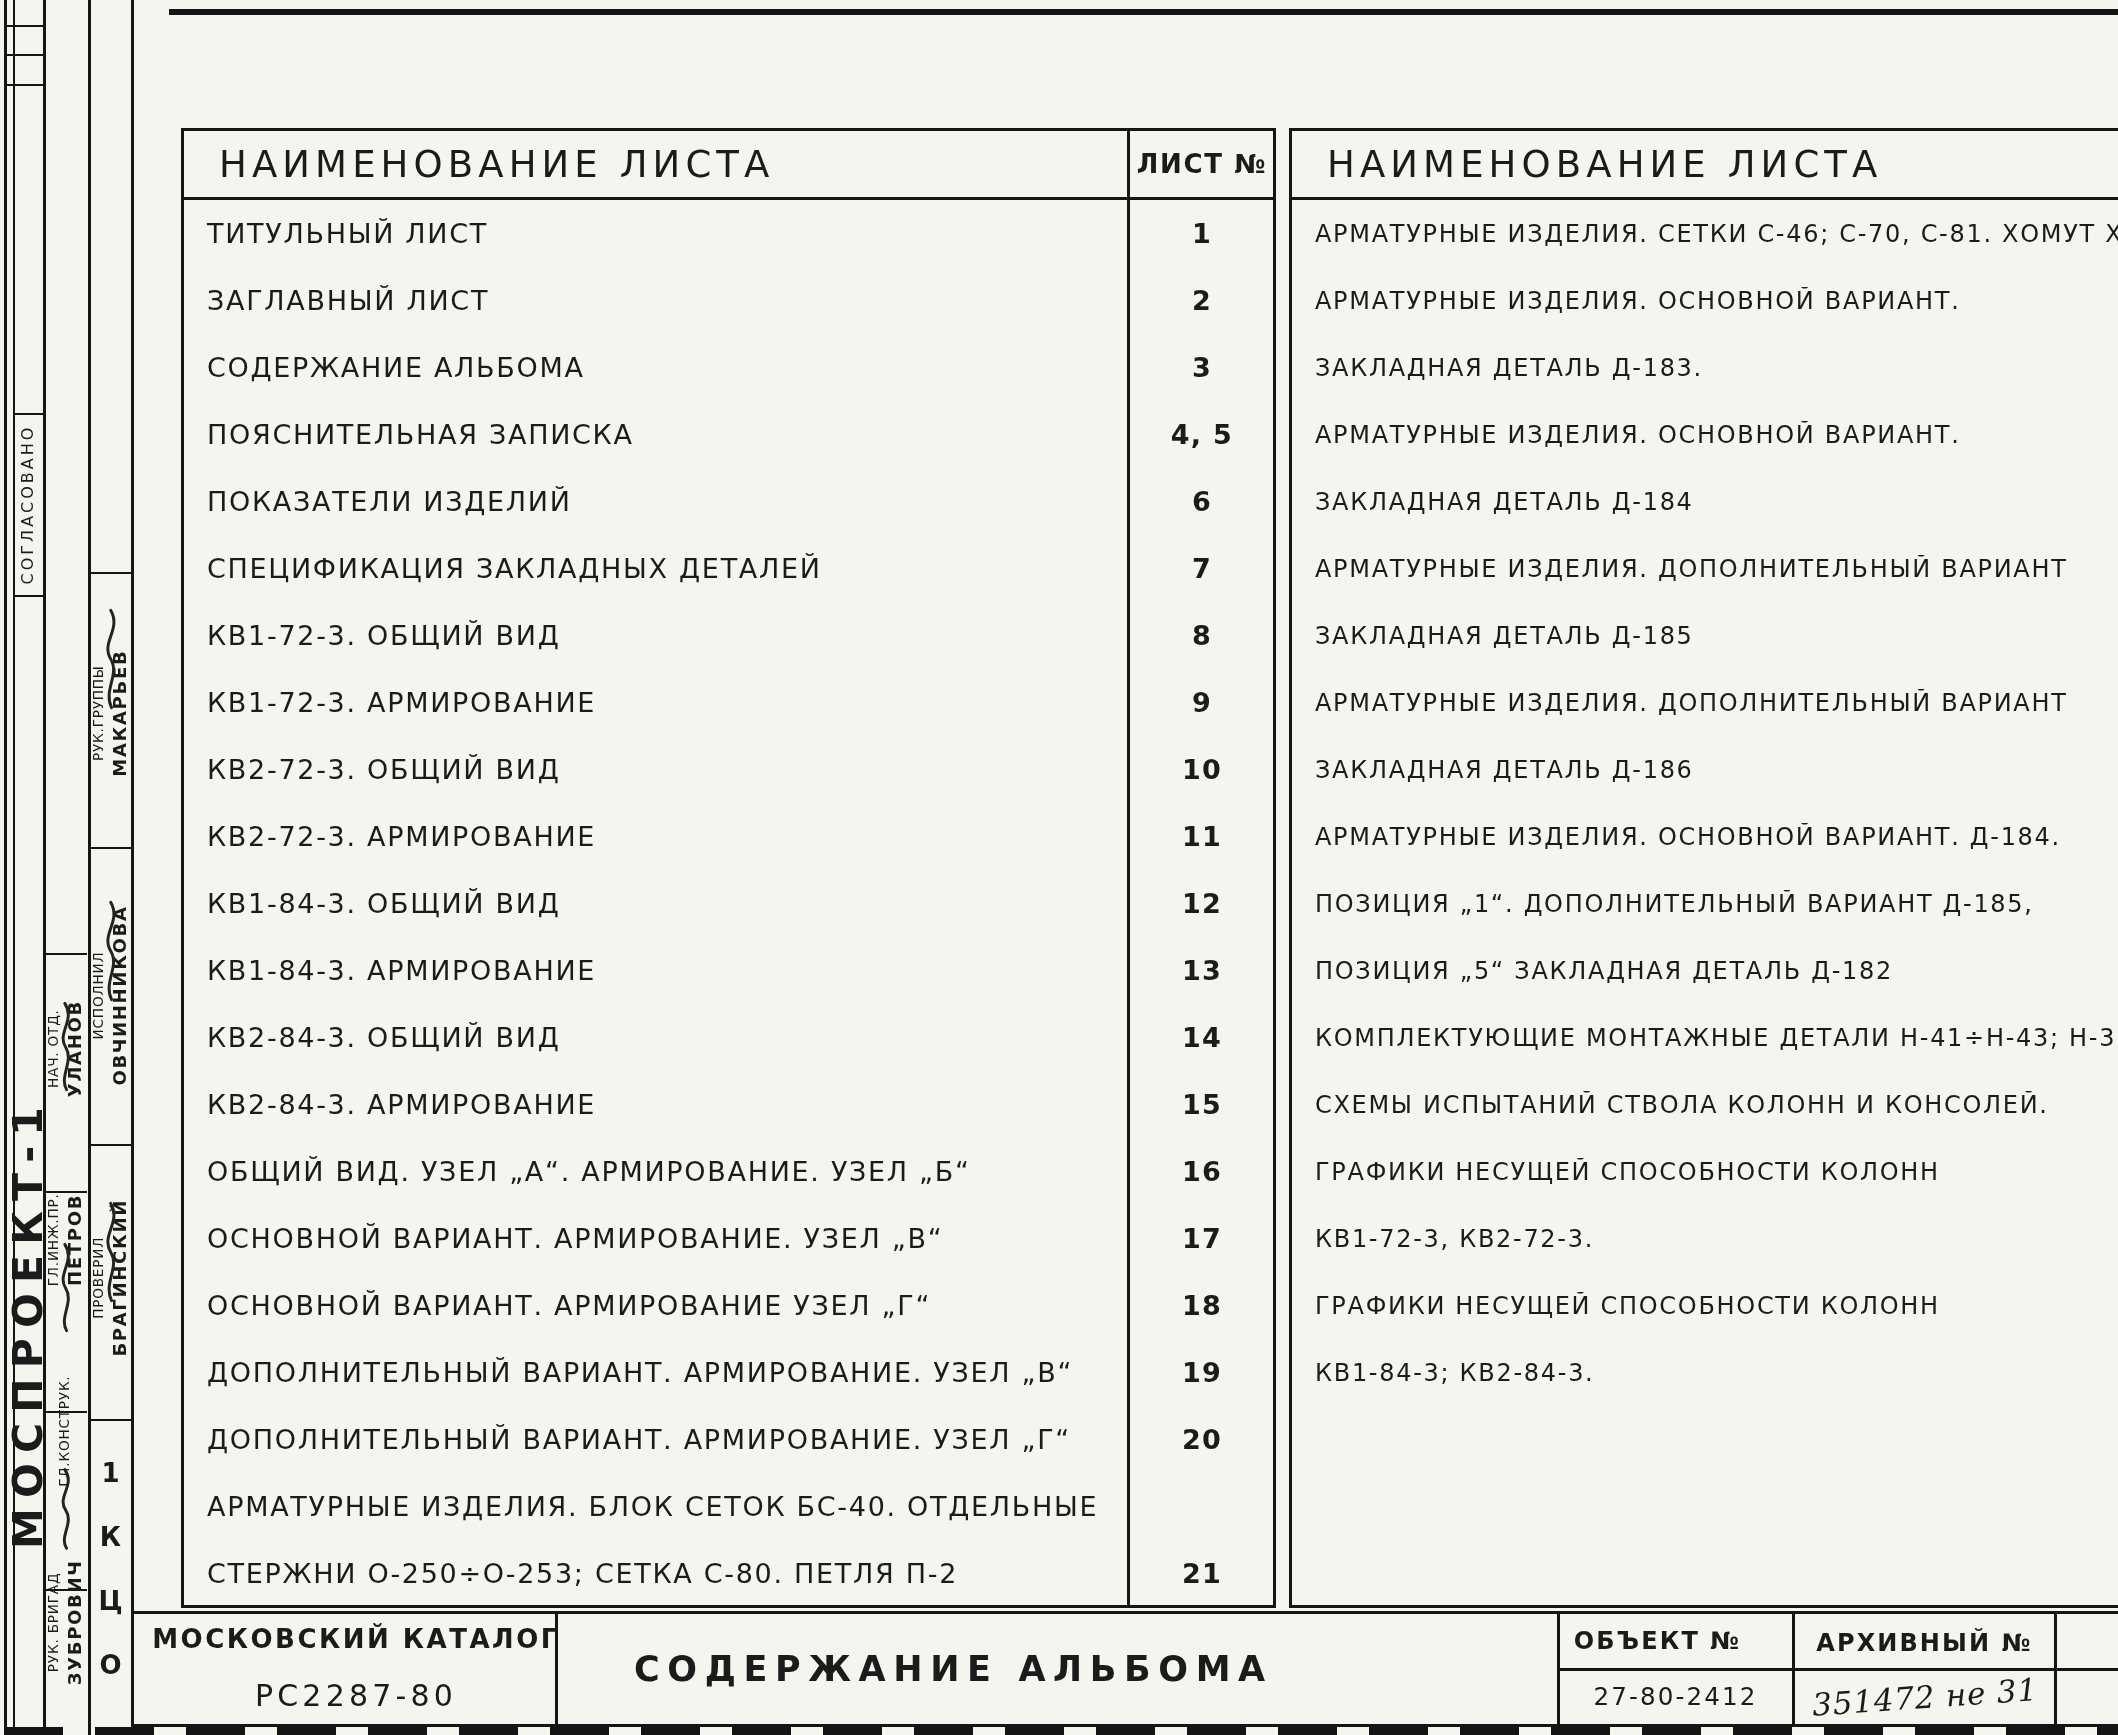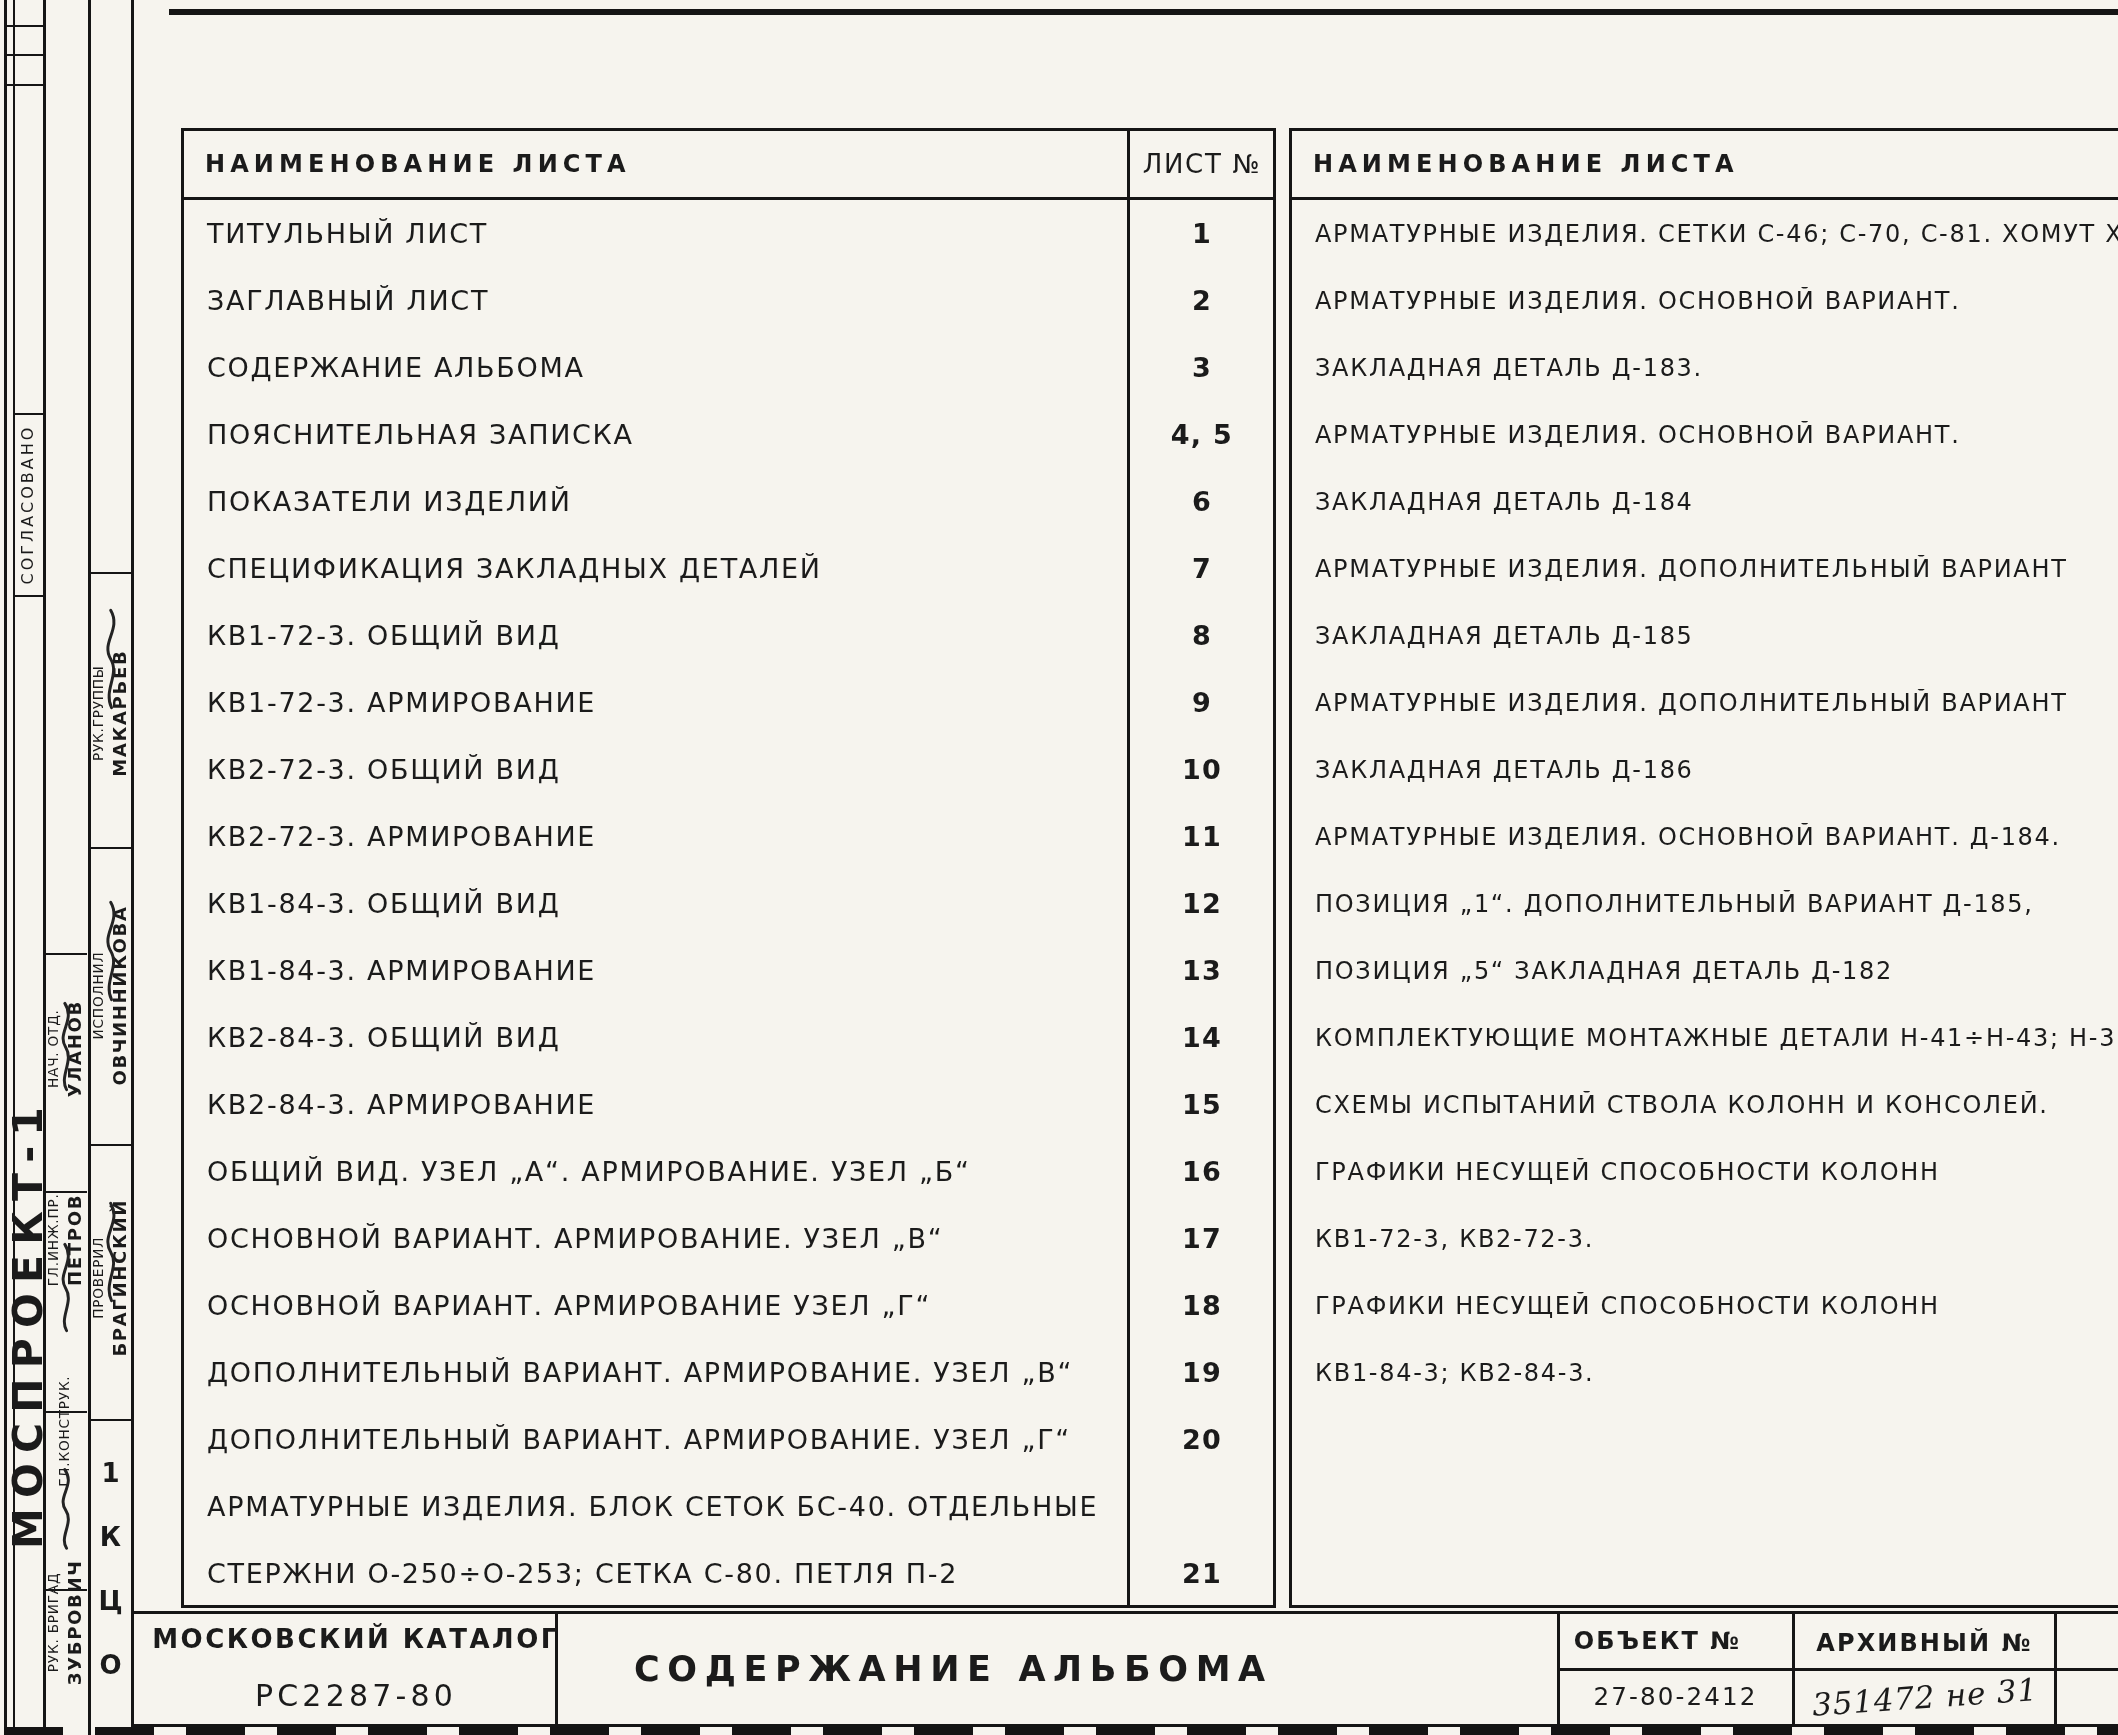--- a/index.html
+++ b/index.html
@@ -22,28 +22,28 @@
   }
   .left-table{--numw:142px;--div:943px;}
   .right-table{--numw:142px;--div:972px;}
   .thead{
     height:69px;
     border-bottom:3px solid #151515;
     display:flex;align-items:center;
     box-sizing:border-box;
   }
   .th-name{
-    flex:1;padding-left:21px;
-    font-size:24px;letter-spacing:5.1px;font-weight:bold;
+    flex:1;padding-left:35px;
+    font-size:37px;letter-spacing:5.1px;font-weight:normal;
     white-space:nowrap;
   }
   .th-num{
     width:var(--numw);
     text-align:center;
-    font-size:26px;letter-spacing:1.7px;font-weight:normal;
+    font-size:26px;letter-spacing:1.7px;font-weight:bold;
   }
   .vdiv{
     position:absolute;top:0;bottom:0;left:var(--div);
     width:3px;background:#151515;
   }
   .tbody{position:relative;}
   .trow{display:flex;align-items:center;height:67px;}
   .cell-name{
     flex:1;padding-left:23px;padding-right:6.4px;
     letter-spacing:1.7px;white-space:nowrap;overflow:hidden;

